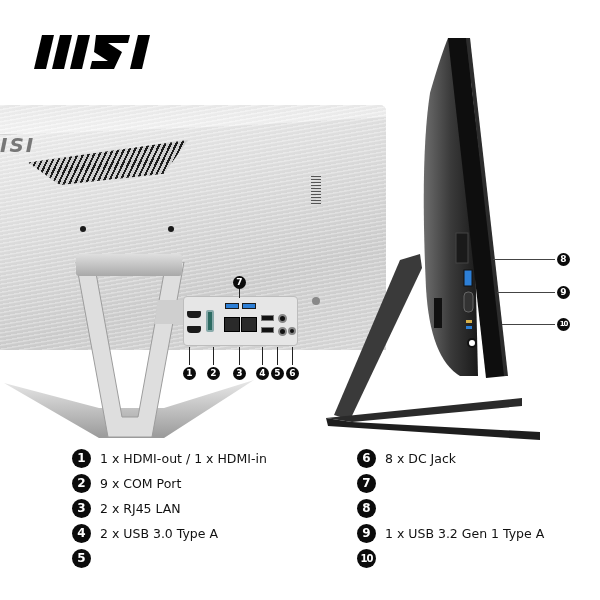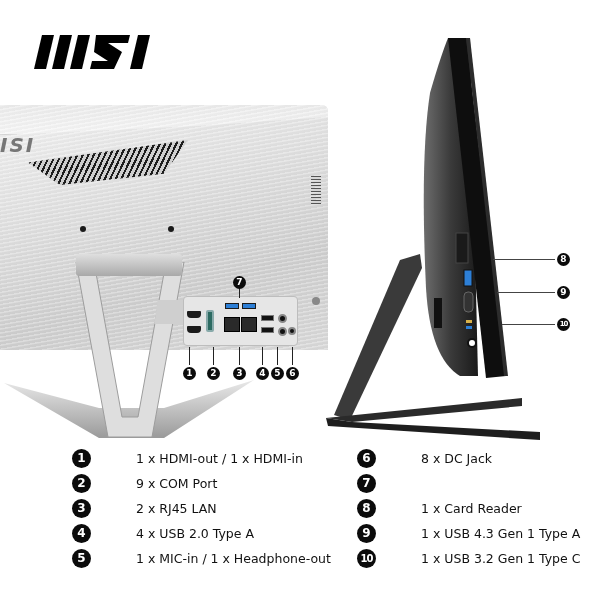--- a/index.html
+++ b/index.html
@@ -6,21 +6,21 @@
   html, body { width: 600px; height: 600px; background: #ffffff; overflow: hidden; }
   body { position: relative; font-family: "DejaVu Sans", "Liberation Sans", sans-serif; color: #111; }
 
   .abs { position: absolute; }
 
   
   .logo { left: 34px; top: 33px; width: 120px; height: 38px; }
 
   
   .rear-panel {
-    left: 0; top: 105px; width: 328px; height: 245px;
+    left: 0; top: 105px; width: 386px; height: 245px;
     background: linear-gradient(165deg, #f3f3f3 0%, #dcdcdc 45%, #cfcfcf 70%, #d9d9d9 100%);
     border-top-right-radius: 6px;
     overflow: hidden;
   }
   .rear-panel .brush {
     position: absolute; inset: 0;
     background: repeating-linear-gradient(170deg, rgba(255,255,255,0.25) 0px, rgba(255,255,255,0.25) 1px, rgba(0,0,0,0.02) 2px, rgba(0,0,0,0.02) 4px);
   }
   .rear-panel .top-edge {
     position: absolute; left: 0; top: 0; width: 100%; height: 30px;
@@ -71,21 +71,21 @@
 
   
   .spec-list { position: absolute; }
   .spec-item { display: flex; align-items: center; height: 25px; }
   .spec-num {
     width: 19px; height: 19px; border-radius: 50%; background: #0b0b0b; color: #fff;
     font-size: 12px; font-weight: bold; text-align: center; line-height: 19px;
     margin-right: 9px; flex: none; font-family: "DejaVu Sans", sans-serif;
   }
   .spec-num.two { font-size: 10px; letter-spacing: -1px; }
-  .spec-text { font-size: 12.5px; color: #111; font-family: "DejaVu Sans", sans-serif; white-space: nowrap; margin-left: 36px; }
+  .spec-text { font-size: 12.5px; color: #111; font-family: "DejaVu Sans", sans-serif; white-space: nowrap; }
 </style>
 </head>
 <body>
 
 <svg class="abs logo" viewBox="0 0 120 38">
   <polygon points="8,2 20,2 12,36 0,36" fill="#000"></polygon>
   <polygon points="26,2 38,2 30,36 18,36" fill="#000"></polygon>
   <polygon points="44,2 56,2 48,36 36,36" fill="#000"></polygon>
   <polygon points="62,2 96,2 94,10 74,10 88,19 80,36 56,36 58,28 74,28 60,19 62,2" fill="#000"></polygon>
   <polygon points="104,2 116,2 108,36 96,36" fill="#000"></polygon>
@@ -188,41 +188,38 @@
   <div class="spec-item">
     <div class="spec-num">2</div>
     <div class="spec-text">9 x COM Port</div>
   </div>
   <div class="spec-item">
     <div class="spec-num">3</div>
     <div class="spec-text">2 x RJ45 LAN</div>
   </div>
   <div class="spec-item">
     <div class="spec-num">4</div>
-    <div class="spec-text">4 x USB 2.0 Type A</div>
+    <div class="spec-text">2 x USB 3.0 Type A</div>
   </div>
   <div class="spec-item">
     <div class="spec-num">5</div>
-    <div class="spec-text">1 x MIC-in / 1 x Headphone-out</div>
   </div>
 </div>
 
 <div class="spec-list" style="left:357px; top:446px;">
   <div class="spec-item">
     <div class="spec-num">6</div>
     <div class="spec-text">8 x DC Jack</div>
   </div>
   <div class="spec-item">
     <div class="spec-num">7</div>
   </div>
   <div class="spec-item">
     <div class="spec-num">8</div>
-    <div class="spec-text">1 x Card Reader</div>
   </div>
   <div class="spec-item">
     <div class="spec-num">9</div>
-    <div class="spec-text">1 x USB 4.3 Gen 1 Type A</div>
+    <div class="spec-text">1 x USB 3.2 Gen 1 Type A</div>
   </div>
   <div class="spec-item">
     <div class="spec-num two">10</div>
-    <div class="spec-text">1 x USB 3.2 Gen 1 Type C</div>
   </div>
 </div>
 
 </body></html>

